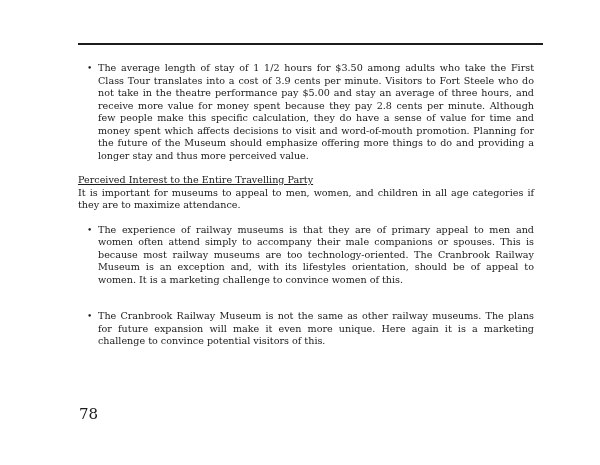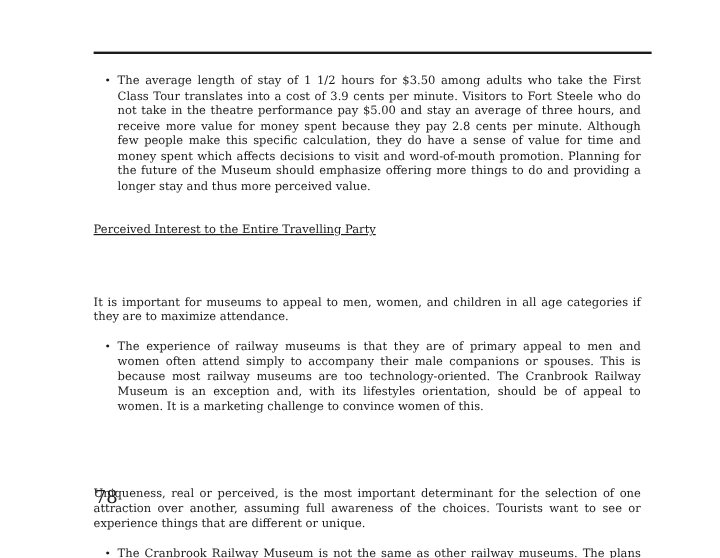--- a/index.html
+++ b/index.html
@@ -2,22 +2,22 @@
 <html><head>
   <meta charset="utf-8">
   <style>
     html, body { margin: 0; padding: 0; background: #ffffff; }
     body { width: 600px; height: 465px; position: relative; overflow: hidden;
            font-family: "DejaVu Serif", "Liberation Serif", serif; color: #1a1a1a; }
     .rule { position: absolute; left: 78px; top: 43px; width: 465px; height: 2px; background: #1c1c1c; }
     .content { position: absolute; left: 78px; top: 62px; width: 456px; font-size: 9.6px; line-height: 12.5px; }
     .bullet-block { position: relative; padding-left: 20px; text-align: justify; }
     .bullet-dot { position: absolute; left: 9px; top: 0; font-size: 9px; }
-    .heading { text-decoration: underline; margin-top: 12px; }
-    .para { text-align: justify; margin-top: 48px; }
+    .heading { text-decoration: underline; }
+    .para { text-align: justify; }
     .gap-lg { height: 12px; }
     .gap-md { height: 12px; }
     .page-number { position: absolute; left: 79px; top: 405px; font-size: 15px; }
   </style>
 </head>
 <body>
 
 <div class="rule"></div>
 
 <div class="content">
@@ -33,21 +33,20 @@
 
   <div class="gap-md"></div>
 
   <div class="bullet-block">
     <span class="bullet-dot">•</span>
     <span>The experience of railway museums is that they are of primary appeal to men and women often attend simply to accompany their male companions or spouses. This is because most railway museums are too technology-oriented. The Cranbrook Railway Museum is an exception and, with its lifestyles orientation, should be of appeal to women. It is a marketing challenge to convince women of this.</span>
   </div>
 
   <div class="gap-lg"></div>
 
-  <div class="para">Uniqueness, real or perceived, is the most important determinant for the  selection of one attraction over another, assuming full awareness of the choices. Tourists want to see or experience things that are different or unique.</div>
 
   <div class="gap-md"></div>
 
   <div class="bullet-block">
     <span class="bullet-dot">•</span>
     <span>The Cranbrook Railway Museum is not the same as other railway museums. The plans for future expansion will make it even more unique. Here again it is a marketing challenge to convince potential visitors of this.</span>
   </div>
 </div>
 
 <div class="page-number">78</div>

